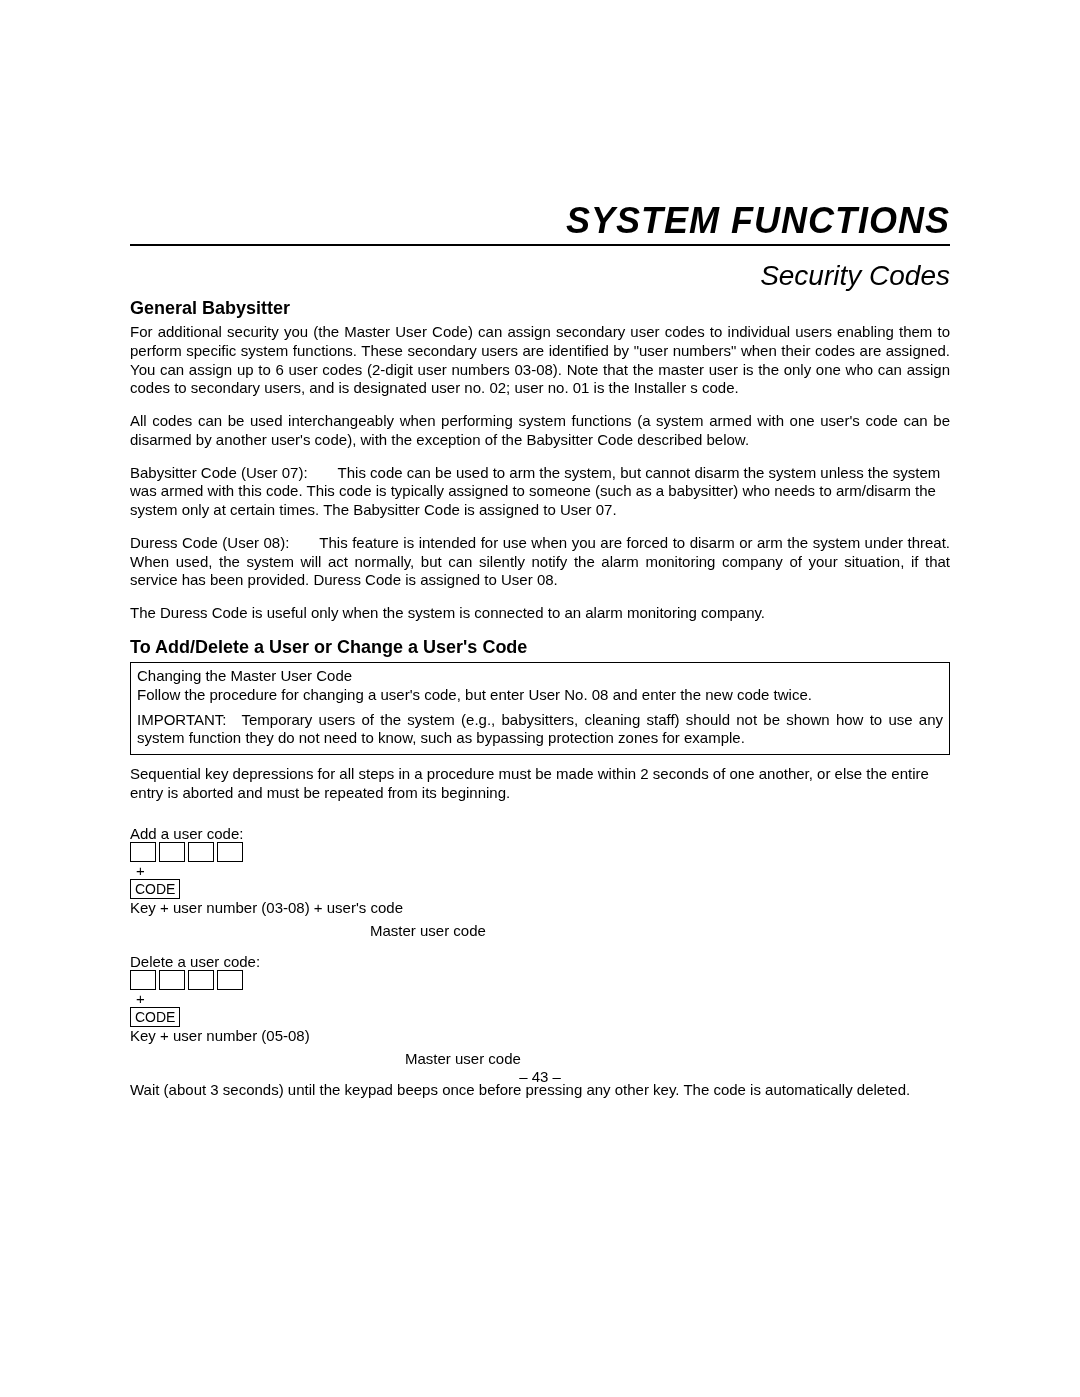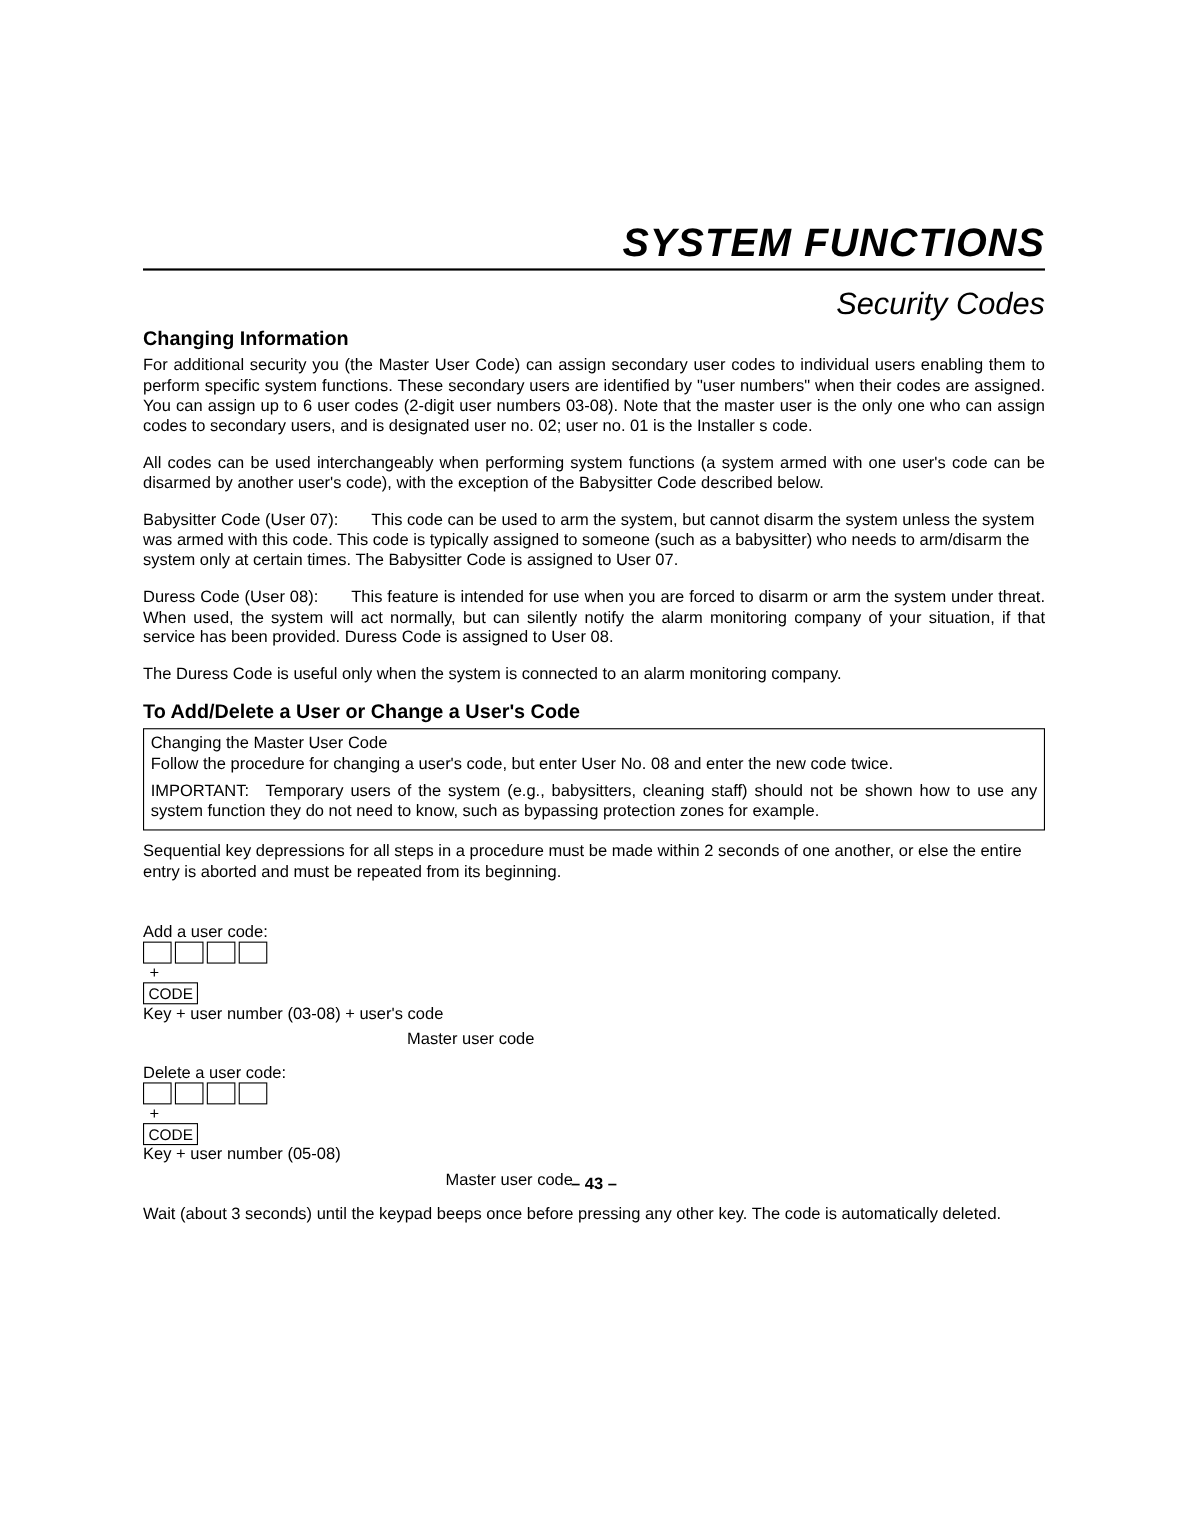--- a/index.html
+++ b/index.html
@@ -104,49 +104,49 @@
     font-size: 15px;
     margin: 2px 0 14px 0;
   }
   .page-number {
     position: absolute;
     bottom: 312px;
     left: 0;
     width: 100%;
     text-align: center;
     font-size: 15px;
-    font-weight: bold;
+    font-weight: normal;
   }
 </style>
 </head>
 <body>
 
 <div class="page">
 
   <div class="title-block">
     <h1 class="main-title">SYSTEM FUNCTIONS</h1>
   </div>
   <div class="sub-title">Security Codes</div>
 
-  <div class="section-heading">Changing Information</div>
+  <div class="section-heading">General Babysitter</div>
   <p class="body-text justify">For additional security you (the Master User Code) can assign secondary user codes to individual users enabling them to perform specific system functions. These secondary users are identified by "user numbers" when their codes are assigned. You can assign up to 6 user codes (2-digit user numbers 03-08). Note that the master user is the only one who can assign codes to secondary users, and is designated user no. 02; user no. 01 is the Installer s code.</p>
   <p class="body-text justify">All codes can be used interchangeably when performing system functions (a system armed with one user's code can be disarmed by another user's code), with the exception of the Babysitter Code described below.</p>
   <p class="body-text">Babysitter Code (User 07):  This code can be used to arm the system, but cannot disarm the system unless  the system was armed with this code. This code is typically assigned to someone (such as a babysitter) who needs to arm/disarm the system only at certain times. The Babysitter Code is assigned to User 07.</p>
   <p class="body-text justify">Duress Code (User 08):  This feature is intended for use when you are forced to disarm or arm the system under threat. When used, the system will act normally, but can silently notify the alarm monitoring company of your situation, if that service has been provided. Duress Code is assigned to User 08.</p>
   <p class="body-text">The Duress Code is useful only when the system is connected to an alarm monitoring company.</p>
 
   <div class="section-heading">To Add/Delete a User or Change a User's Code</div>
 
   <div class="box">
     <div class="box-title">Changing the Master User Code</div>
     <p class="box-para" style="text-align:left;">Follow the procedure for changing a user's code, but enter User No. 08 and enter the new code twice.</p>
     <p class="box-para" style="margin-bottom:0;">IMPORTANT: Temporary users of the system (e.g., babysitters, cleaning staff) should not be shown how to use any system function they do not need to know, such as bypassing protection zones for example.</p>
   </div>
 
-  <p class="body-text" style="margin-bottom:36px;">Sequential key depressions for all steps in a procedure must be made within 2 seconds of one another, or else the entire entry is aborted and must be repeated from its beginning.</p>
+  <p class="body-text" style="margin-bottom:22px;">Sequential key depressions for all steps in a procedure must be made within 2 seconds of one another, or else the entire entry is aborted and must be repeated from its beginning.</p>
 
   <div class="proc-row">
     <span class="proc-label">Add a user code:</span>
     <span class="keyboxes">
       <span class="keybox"></span>
       <span class="keybox"></span>
       <span class="keybox"></span>
       <span class="keybox"></span>
     </span>
     <span class="plus">+</span>

